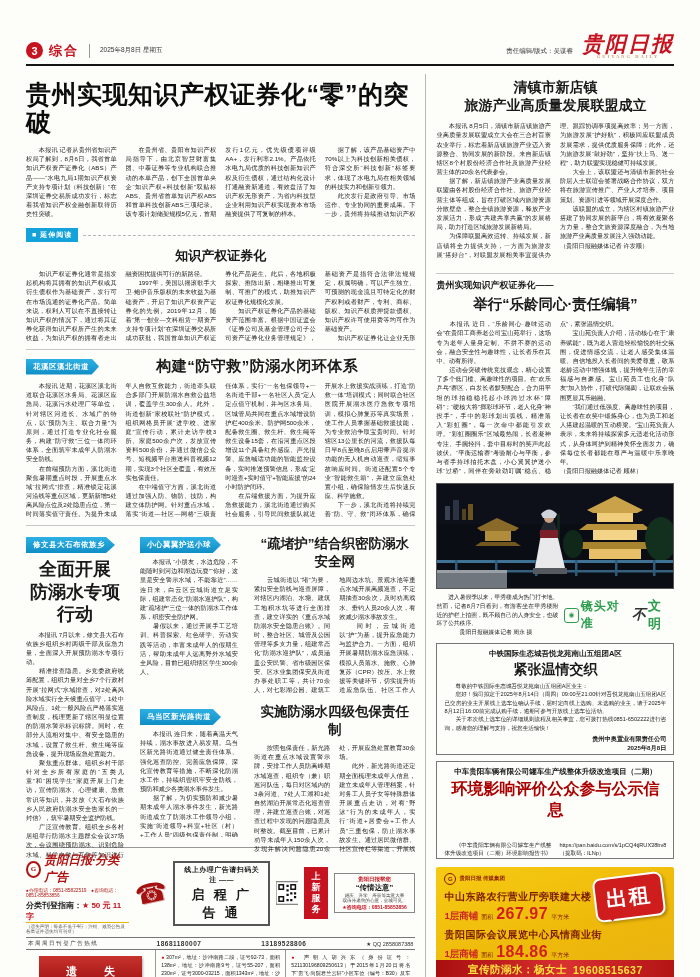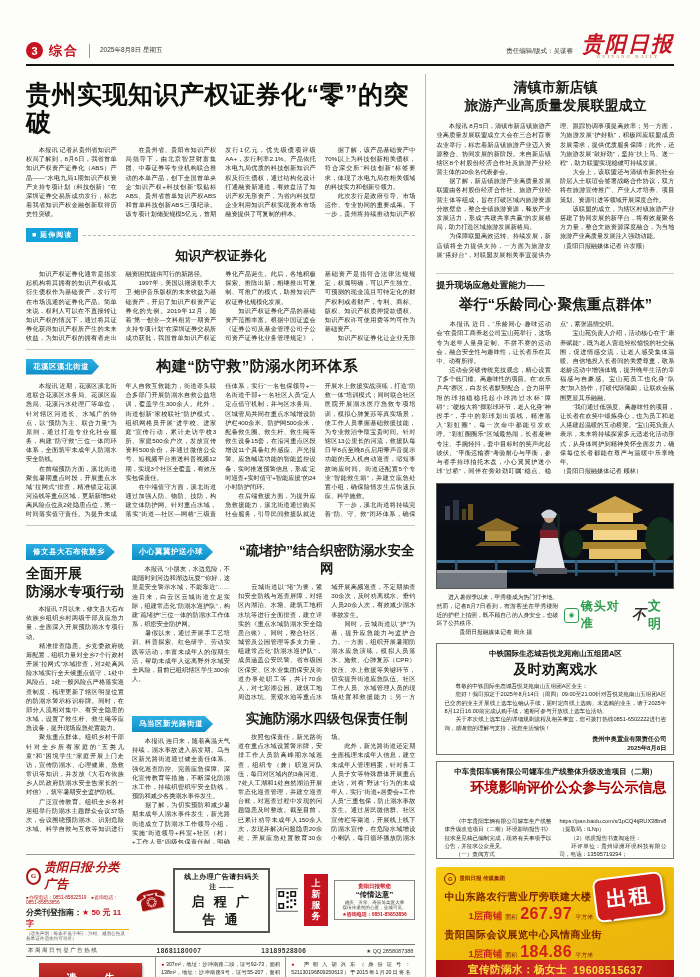--- a/index.html
+++ b/index.html
@@ -37,25 +37,25 @@
   .ext-title{font-family:"Liberation Serif","DejaVu Serif",serif;font-weight:bold;font-size:13px;text-align:center;margin:5px 0 4px;}
   .ext-body{height:74px;}
   
   .badge{background:linear-gradient(180deg,#2db0e4,#0f8ec6);color:#fff;font-size:7.5px;font-weight:bold;
          padding:3px 10px 3px 7px;display:inline-block;clip-path:polygon(0 0,90% 0,100% 50%,90% 100%,0 100%);
          letter-spacing:.5px;white-space:nowrap;}
   .hx-head{display:flex;align-items:center;margin-top:7px;}
   .hx-title{flex:1;text-align:center;font-size:15px;font-weight:900;letter-spacing:.5px;}
   .hx-body{height:138px;margin-top:5px;}
   
-  .bgrid{display:flex;gap:8px;margin-top:14px;height:306px;}
+  .bgrid{display:flex;gap:16px;margin-top:7px;height:306px;}
   .bg-c1{width:98px;}
   .bg-c2{width:98px;}
   .bg-c34{flex:1;}
-  .sub-h{font-size:14px;font-weight:900;line-height:1.25;margin:5px 0 4px;white-space:pre-line;}
+  .sub-h{font-size:18px;font-weight:900;text-align:center;line-height:1.25;margin:5px 0 4px;white-space:pre-line;}
   .sub-h2{font-size:13.5px;font-weight:900;text-align:center;margin:2px 0 4px;}
   .ledetxt{height:148px;margin-top:4px;}
   .ledetxt2{height:108px;margin-top:4px;}
   .b34-body{height:120px;margin-top:2px;}
   .b34-body2{height:112px;margin-top:2px;}
   
   .qz-h{font-size:14px;font-weight:900;text-align:center;line-height:1.35;margin:4px 0 6px;white-space:pre-line;}
   .qz-body{height:146px;}
   .bs-kicker{font-size:9px;font-weight:bold;margin-top:5px;}
   .bs-h{font-size:14.5px;font-weight:900;text-align:center;margin-top:3px;}
@@ -64,35 +64,35 @@
   .cap-row{display:flex;gap:6px;margin-top:4px;}
   .cap-txt{width:122px;font-size:5.8px;line-height:1.5;text-align:justify;white-space:pre-line;color:#222;}
   .cap-logo{flex:1;display:flex;align-items:center;justify-content:center;gap:2px;}
   .cap-cam{width:13px;height:13px;border:1.5px solid #2e9e4f;border-radius:3px;display:flex;align-items:center;justify-content:center;color:#2e9e4f;font-size:7px;}
   .cap-g1{color:#2e9e4f;font-weight:900;font-size:12px;letter-spacing:1px;}
   .cap-g2{color:#333;font-weight:900;font-style:italic;font-size:14px;}
   .cap-g3{color:#2e9e4f;font-weight:900;font-size:13px;letter-spacing:1px;}
   .noticebox{border:1px solid #777;margin-top:6px;padding:5px 7px;overflow:hidden;}
   .nb-kicker{font-size:7.5px;font-weight:bold;text-align:center;}
   .nb-title{font-size:14px;font-weight:900;text-align:center;font-family:"Liberation Serif","DejaVu Serif",serif;margin:2px 0 3px;}
-  .nb-title2{font-size:14px;font-weight:900;text-align:right;font-family:"Liberation Serif","DejaVu Serif",serif;color:#a00;margin:2px 0 20px;}
+  .nb-title2{font-size:16px;font-weight:900;text-align:center;font-family:"Liberation Serif","DejaVu Serif",serif;color:#a00;margin:2px 0 20px;}
   .nb-body{font-size:5.6px;line-height:1.5;text-align:justify;white-space:pre-line;color:#222;overflow:hidden;}
   .nb-body.h58{height:50px;}
   .nb-sign{text-align:right;font-size:6.2px;font-weight:bold;margin-top:3px;white-space:pre-line;}
   .nb-cols{column-count:2;column-gap:8px;height:58px;}
   
   .ad{margin-top:8px;height:114px;background:linear-gradient(160deg,#f6ca12,#eeb90a 60%,#e8b214);position:relative;
       border-radius:2px;overflow:hidden;padding:6px 8px;box-sizing:border-box;}
   .ad-brand{font-size:5.5px;color:#8a1a00;font-weight:bold;display:flex;align-items:center;gap:3px;}
   .ad-g{width:10px;height:10px;border:1.5px solid #8a1a00;border-radius:50%;display:flex;align-items:center;justify-content:center;font-size:6px;color:#8a1a00;font-weight:bold;}
   .ad-stamp{position:absolute;right:10px;top:8px;background:#cf1d1d;color:#fff;font-weight:900;font-size:21px;
             padding:6px 10px;border-radius:8px;transform:rotate(-7deg);border:2px solid #fff;box-shadow:2px 2px 3px rgba(0,0,0,.25);letter-spacing:2px;}
   .ad-stamp:after{content:"";position:absolute;left:8px;bottom:-8px;border:6px solid transparent;border-top-color:#cf1d1d;}
   .ad-l1{font-size:10px;font-weight:900;color:#7c1c00;margin-top:5px;letter-spacing:.5px;}
-  .ad-l2{display:flex;align-items:baseline;gap:3px;margin-top:1px;margin-left:24px;}
+  .ad-l2{display:flex;align-items:baseline;gap:3px;margin-top:1px;}
   .ad-shop{font-size:9.5px;font-weight:900;color:#c22;}
   .ad-lbl{font-size:6px;color:#7c1c00;}
   .ad-num{font-size:16px;font-weight:900;color:#d31f1f;letter-spacing:.5px;}
   .ad-band{position:absolute;left:0;right:0;bottom:0;height:21px;background:linear-gradient(90deg,#a90f0f,#d93030 55%,#b31414);
            display:flex;align-items:center;justify-content:center;gap:6px;}
   .ad-band span{color:#ffe23c;font-weight:900;font-size:10.5px;letter-spacing:.5px;}
   
   .cls{margin-top:8px;border-top:1px solid #999;}
   .cls-hdr{display:flex;align-items:center;gap:6px;padding:4px 0 3px;position:relative;}
   .cls-logo-blk{width:138px;}
@@ -287,22 +287,22 @@
 旅游产业高质量发展联盟成立</div>
         <div class="bodytxt cols2 qz-body">　　本报讯 8月5日，清镇市新店镇旅游产业高质量发展联盟成立大会在三合村百寨农业举行，标志着新店镇旅游产业迈入资源整合、协同发展的新阶段。来自新店镇辖区8个村股份经济合作社及旅游产业经营主体的20余名代表参会。
 　　据了解，新店镇旅游产业高质量发展联盟由各村股份经济合作社、旅游产业经营主体等组成，旨在打破区域内旅游资源分散壁垒，整合全镇旅游资源，释放产业发展活力，形成“共建共享共赢”的发展格局，助力打造区域旅游发展新格局。
 　　为保障联盟高效运转、持续发展，新店镇将全力提供支持，一方面为旅游发展“搭好台”，对联盟发展相关事宜提供办理、跟踪协调事项提高效率；另一方面，为旅游发展“护好航”，积极回应联盟成员发展需求，提供优质服务保障；此外，还为旅游发展“鼓好劲”，坚持“扶上马、送一程”，助力联盟实现稳健可持续发展。
 　　大会上，该联盟还与清镇市新的社会阶层人士联谊会签署战略合作协议，双方将在旅游宣传推广、产业人才培养、项目策划、资源引进等领域开展深度合作。
 　　该联盟的成立，为辖区村镇旅游产业搭建了协同发展的新平台，将有效凝聚各方力量，整合文旅资源深度融合，为当地旅游产业高质量发展注入强劲动能。
 （贵阳日报融媒体记者 许发顺）</div>
 
         <div class="rule"></div>
 
-        <div class="bs-kicker">提升现场应急处置能力——</div>
-        <div class="bs-h">举行“乐龄同心·聚焦重点群体”</div>
+        <div class="bs-kicker">贵州实现知识产权证券化——</div>
+        <div class="bs-h">举行“乐龄同心·责任编辑”</div>
         <div class="bodytxt cols2 bs-body">　　本报讯 近日，“乐龄同心·趣味运动会”在贵阳工商养老公司宝山苑举行，这场专为老年人量身定制、不拼不赛的运动会，融合安全性与趣味性，让长者乐在其中、动有所得。
 　　运动会突破传统竞技观念，精心设置了多个低门槛、高趣味性的项目。在“欢乐乒乓”赛区，白发长者默契配合，合力用平坦的球拍稳稳托起小球跨过水杯“障碍”；“硬核大将”掷彩球环节，老人化身“神投手”，手中的彩球划出弧线，精准落入“彩虹圈”，每一次命中都能引发欢呼。“彩虹圈圈乐”区域最热闹，长者凝神专注、手腕轻抖，套中目标时的笑声此起彼伏。“平衡运输赛”考验耐心与平衡，参与者手持球拍托木盘，小心翼翼护送小球“过桥”，同伴在旁鼓劲叮嘱“稳点、稳点”，紧张温情交织。
 　　宝山苑负责人介绍，活动核心在于“康养赋能”，既为老人营造轻松愉悦的社交氛围，促进情感交流，让老人感受集体温暖、自信地投入长者间的关爱尊重，敬系老龄运动中增强体魄，提升晚年生活的幸福感与自豪感。宝山苑员工也化身“队友”加入协作，打破代际隔阂，让联欢会氛围更显其乐融融。
 　　“我们通过低强度、高趣味性的项目，让长者在欢笑中锻炼身心，也为员工和老人搭建起温暖的互动桥梁。”宝山苑负责人表示，未来将持续探索多元适老化活动形式，从身体呵护到精神关怀全面发力，确保每位长者都能在尊严与温暖中乐享晚年。
 （贵阳日报融媒体记者 顾林）</div>
 
         <div class="photo">
           <svg width="236" height="104" viewBox="0 0 236 104">
             <rect width="236" height="104" fill="#0a0d14"></rect>
             <rect x="0" y="0" width="236" height="40" fill="#0d1019"></rect>
@@ -347,21 +347,21 @@
           <div class="cap-logo">
             <span class="cap-cam">◉</span>
             <span class="cap-g1">镜头对准</span>
             <span class="cap-g2">不</span>
             <span class="cap-g3">文明</span>
           </div>
         </div>
 
         <div class="noticebox" style="height:100px;">
           <div class="nb-kicker">中铁国际生态城吾悦龙苑南山五组团A区</div>
-          <div class="nb-title">及时劝离戏水</div>
+          <div class="nb-title">紧张温情交织</div>
           <div class="nb-body h58">　　尊敬的中铁国际生态城吾悦龙苑南山五组团A区业主：
 　　您好！我司拟定于2025年8月14日（周四）09:00至21:00针对吾悦龙苑南山五组团A区已交房的业主开展线上选车位确认手续，届时定向线上选购。未选购的业主，请于2025年8月12日16:00前完成认购手续，逾期可参与开放线上选车位活动。
 　　关于本次线上选车位的详细规则流程及相关事宜，您可拨打热线0851-6502222进行咨询，感谢您的理解与支持，祝您生活愉快！
 　　特此公告</div>
           <div class="nb-sign">贵州中奥置业有限责任公司
 2025年8月8日</div>
         </div>
 
         <div class="noticebox" style="height:86px;">
           <div class="nb-kicker">中车贵阳车辆有限公司罐车生产线整体升级改造项目（二期）</div>

